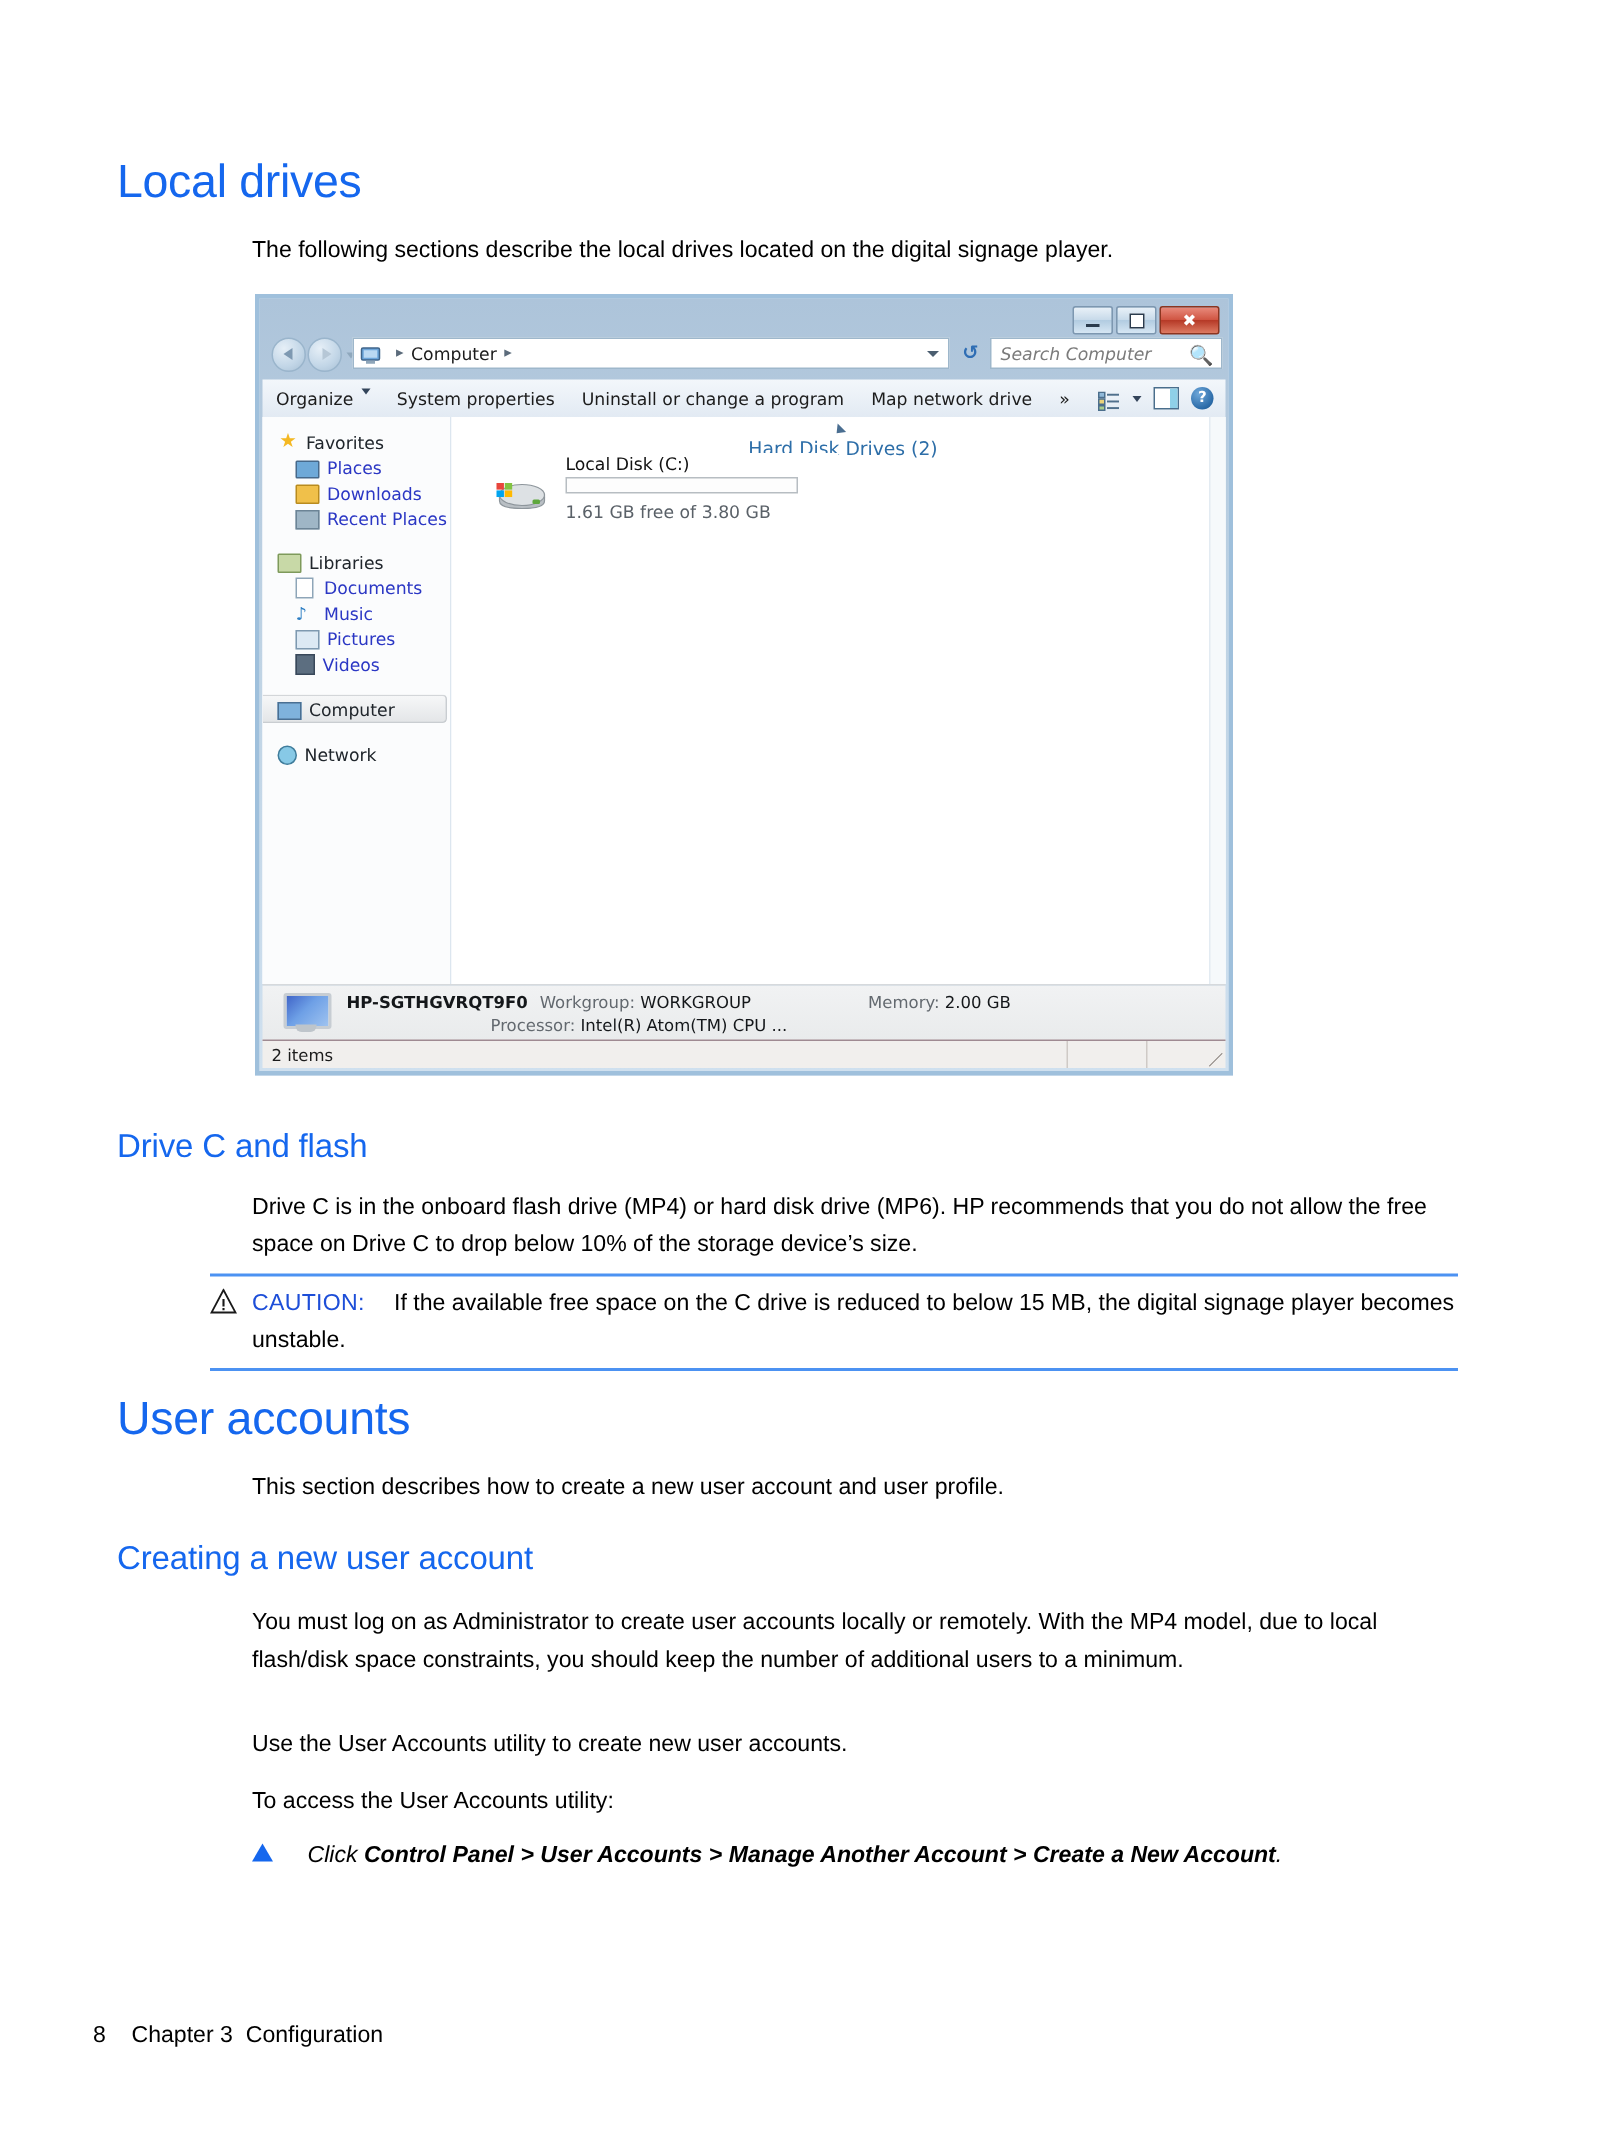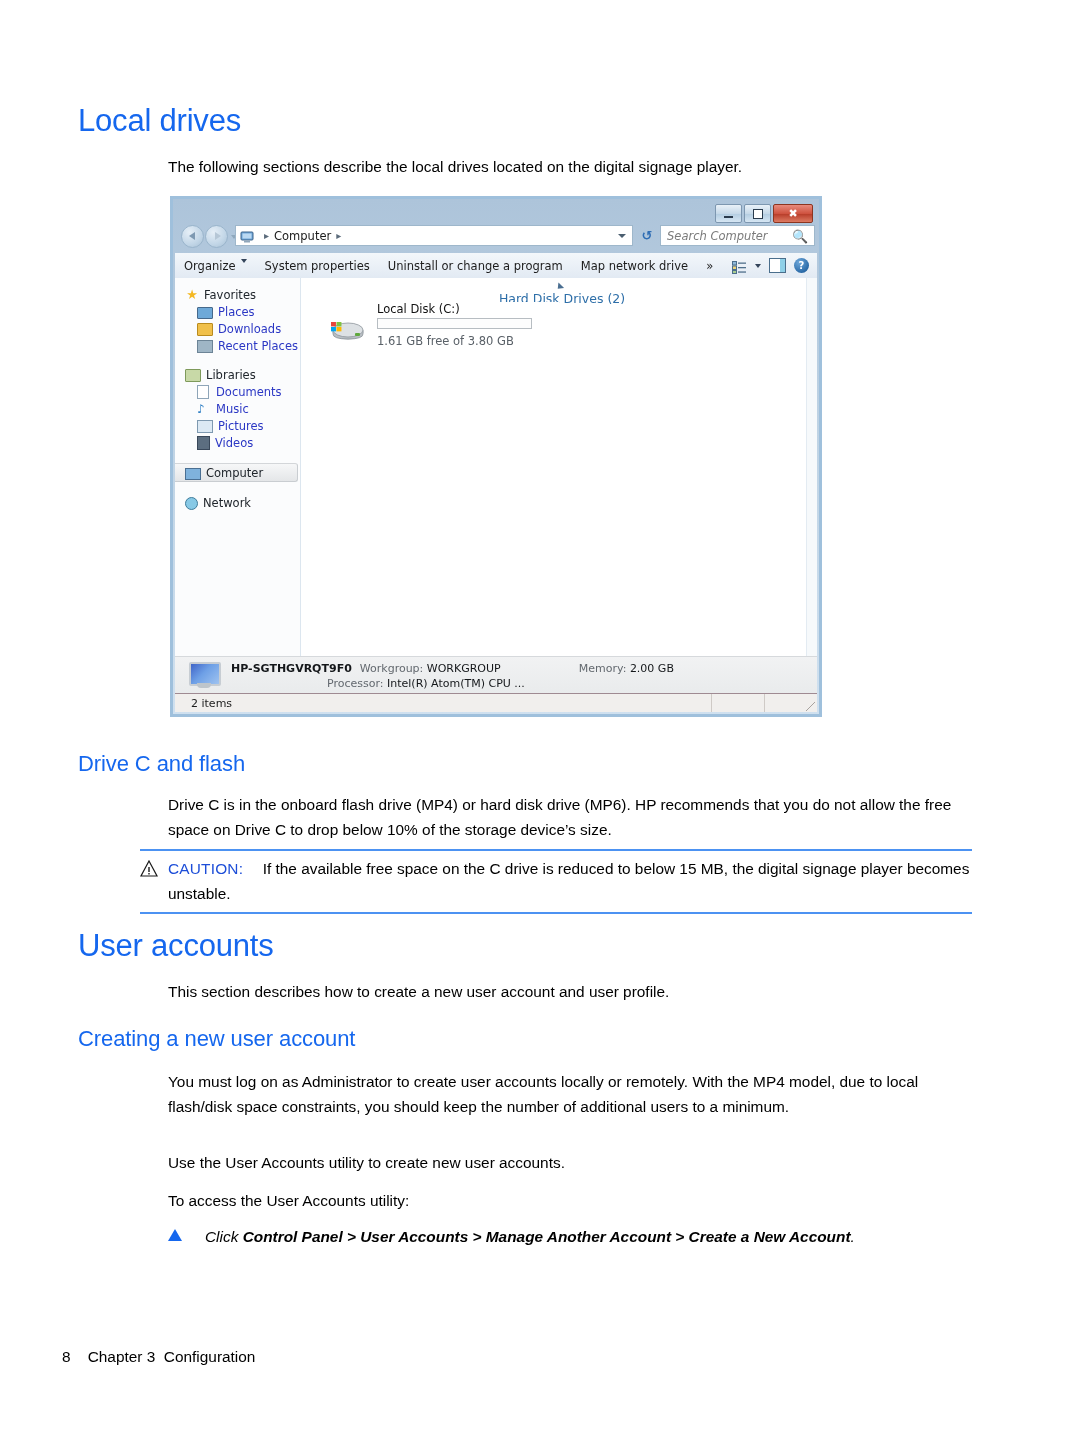--- a/index.html
+++ b/index.html
@@ -491,21 +491,21 @@
     position:absolute;
     left:2px; right:2px; bottom:2px;
     height:18px;
     background:#F1EFED;
     border-top:1px solid #9F8A92;
     display:flex;
     align-items:center;
     font-size:11px;
     color:#1B1B1B;
   }
-  .status-text { padding-left:16px; }
+  .status-text { padding-left:6px; }
   .status-cells {
     position:absolute;
     right:0; top:0; bottom:0;
     display:flex;
   }
   .status-cell { width:52px; border-left:1px solid #CFCAC6; }
   .status-grip {
     position:absolute;
     right:2px; bottom:1px;
     width:9px; height:9px;

